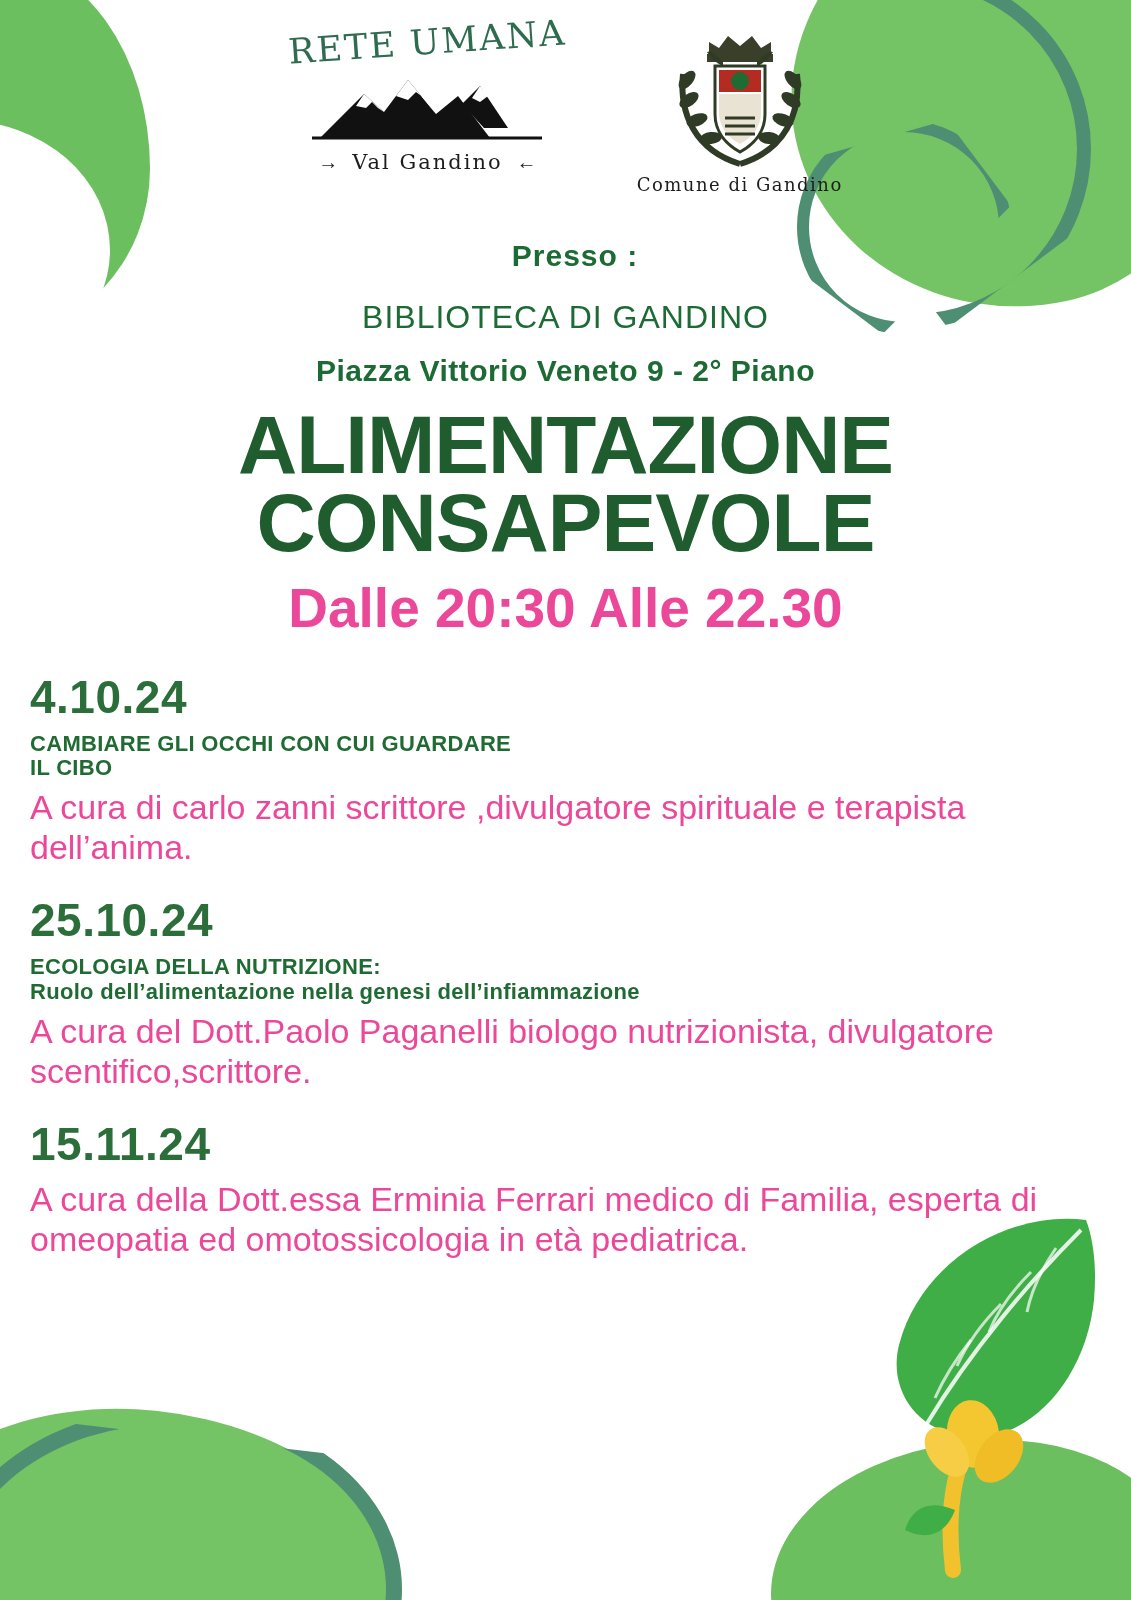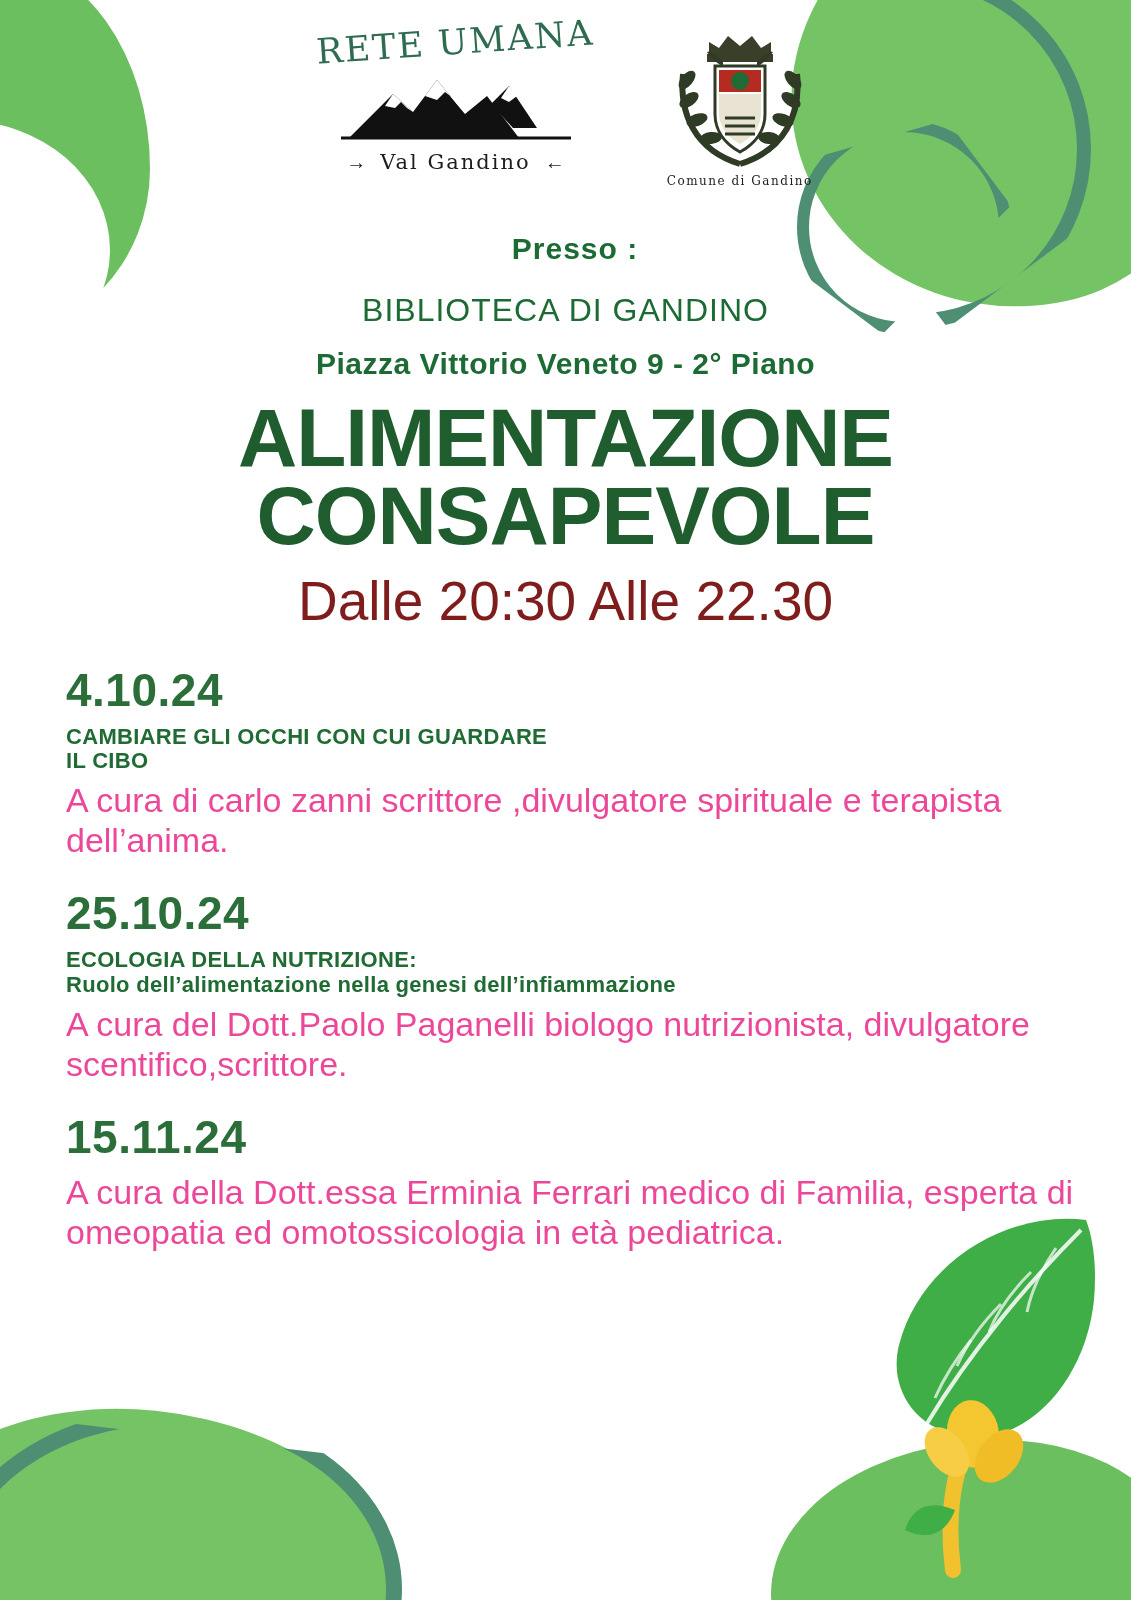--- a/index.html
+++ b/index.html
@@ -154,21 +154,21 @@
     letter-spacing: 2px;
     color: #1d1d1d;
   }
   .crest-wrap {
     width: 150px;
     height: 150px;
     margin: 0 auto;
   }
   .comune-text {
     font-family: "DejaVu Serif", serif;
-    font-size: 12px;
+    font-size: 18px;
     letter-spacing: 1.5px;
     color: #1d1d1d;
     margin-top: 2px;
   }
 
   
   .venue {
     text-align: center;
     margin-top: 44px;
     color: #1d6b34;
@@ -203,30 +203,29 @@
     font-weight: 700;
     letter-spacing: -1px;
     line-height: 0.95;
   }
   .main-title .l2 {
     display: block;
   }
   .time {
     margin-top: 14px;
     font-size: 55px;
-    font-weight: 400;
-    color: #7f1d1d;
+    font-weight: 700;
+    color: #ec4899;
     letter-spacing: 0px;
   }
 
   
   .sessions {
     margin-top: 30px;
-    padding: 0 38px;
-    margin-left: 28px;
+    padding: 0 30px;
   }
   .session {
     margin-bottom: 26px;
   }
   .session .date {
     font-size: 46px;
     font-weight: 700;
     color: #2b6e3a;
     letter-spacing: 0.5px;
     margin-bottom: 8px;

